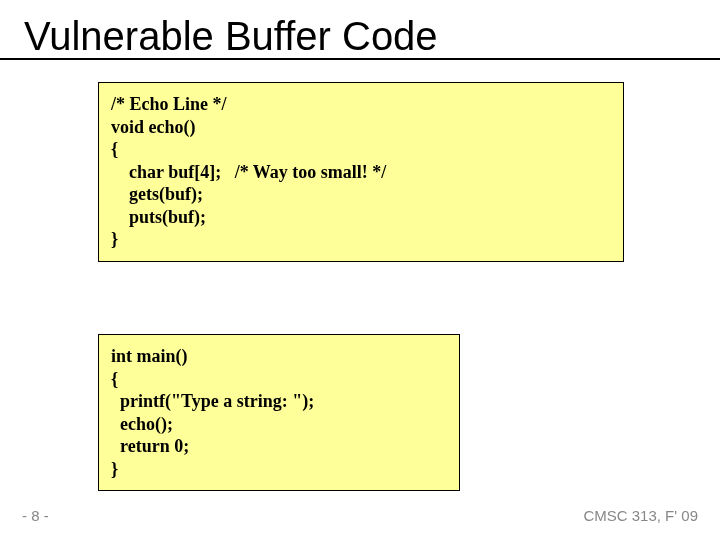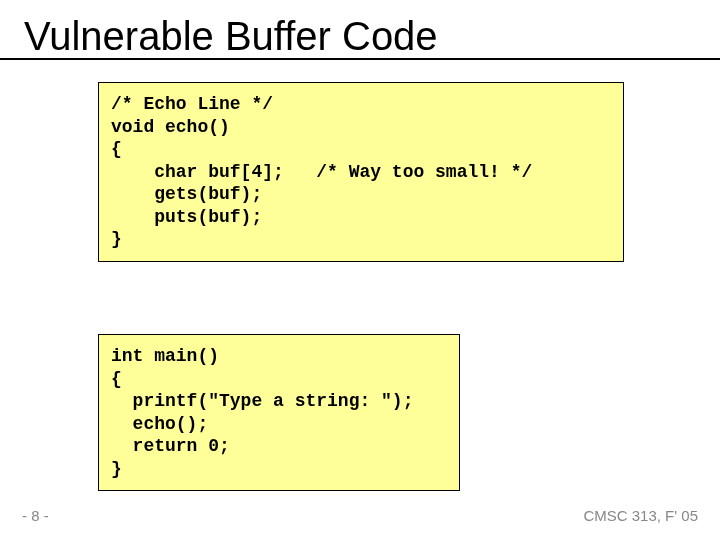--- a/index.html
+++ b/index.html
@@ -26,21 +26,21 @@
     left: 0;
     width: 720px;
     height: 2px;
     background: #000;
   }
   .codebox {
     position: absolute;
     background: #ffff99;
     border: 1.5px solid #000;
     padding: 10px 12px;
-    font-family: Liberation Mono, monospace;
+    font-family: Liberation Serif, serif;
     font-size: 18px;
     font-weight: bold;
     line-height: 1.25;
     white-space: pre;
     color: #000;
   }
   .box1 {
     top: 82px;
     left: 98px;
     width: 500px;
@@ -81,13 +81,13 @@
 }</div>
 
 <div class="codebox box2">int main()
 {
   printf("Type a string: ");
   echo();
   return 0;
 }</div>
 
 <div class="footer-left">- 8 -</div>
-<div class="footer-right">CMSC 313, F' 05</div>
+<div class="footer-right">CMSC 313, F' 09</div>
 
 </body></html>

